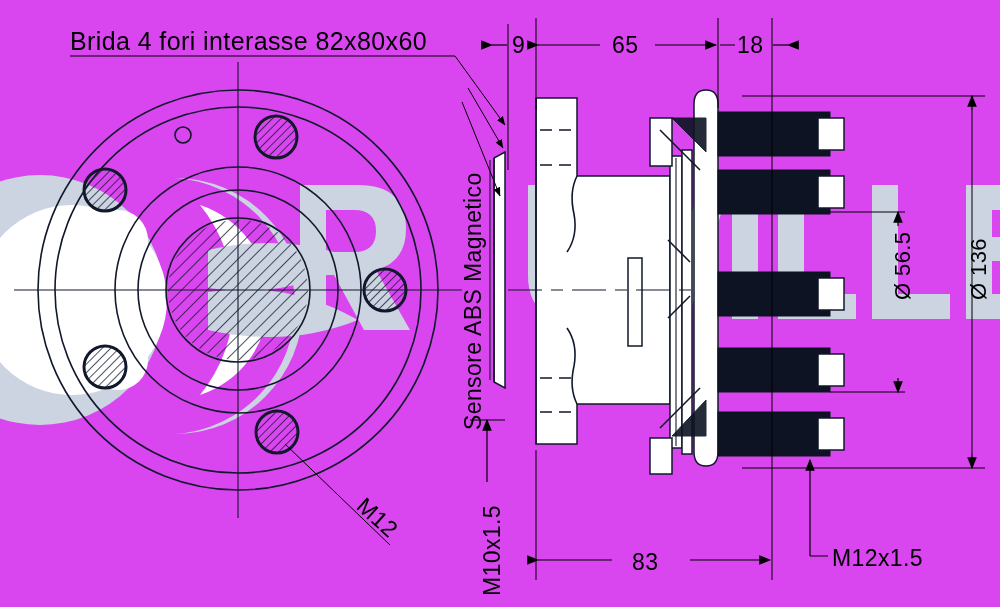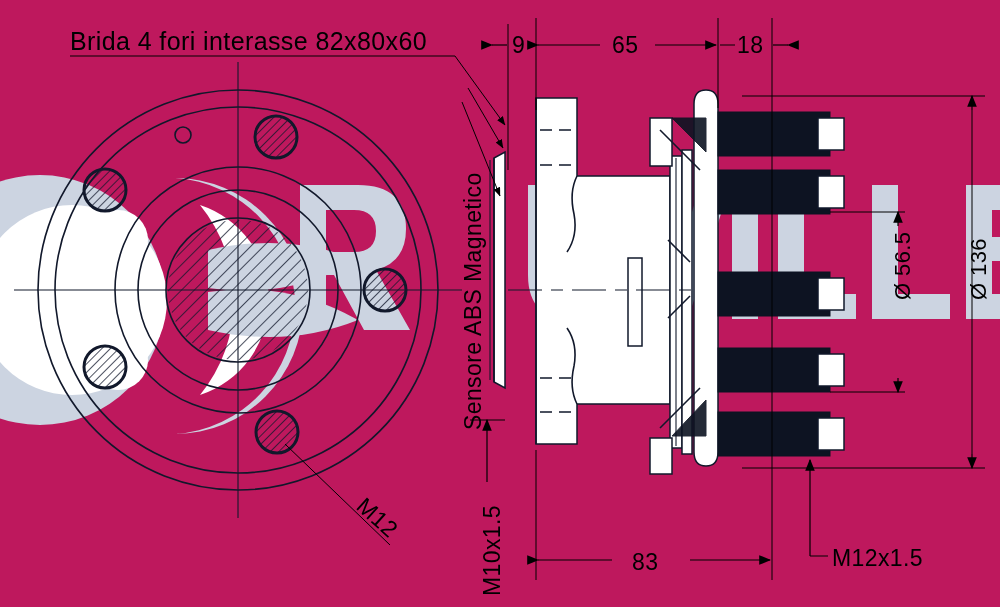--- a/index.html
+++ b/index.html
@@ -1,19 +1,19 @@
 <!DOCTYPE html>
 <html><head>
 <meta charset="utf-8">
 <style>
   html,body{margin:0;padding:0;background:#ffffff;}
   #sheet{
     position:relative;
     width:1000px;height:607px;
-    background:#be185d;
+    background:#d946ef;
     overflow:hidden;
     font-family:"Liberation Sans", sans-serif;
   }
   #sheet svg{position:absolute;top:0;left:0;}
   .wm{fill:#ccd4e1;}
   .ln{fill:none;stroke:#11182b;stroke-width:1.6;}
   .ln-thin{fill:none;stroke:#11182b;stroke-width:1.1;}
   .dim{fill:none;stroke:#000000;stroke-width:1.2;}
   .dimx{fill:none;stroke:#000000;stroke-width:1.0;}
   .solid{fill:#0d1322;stroke:#0d1322;stroke-width:1;}

